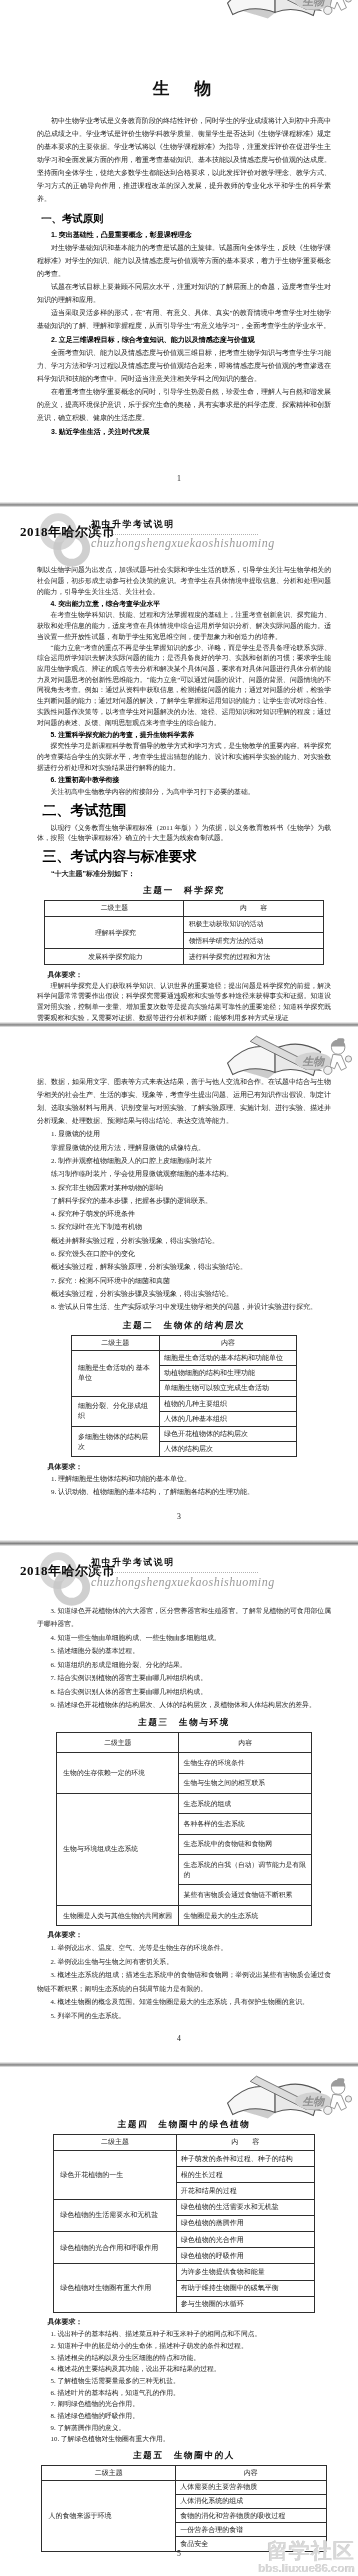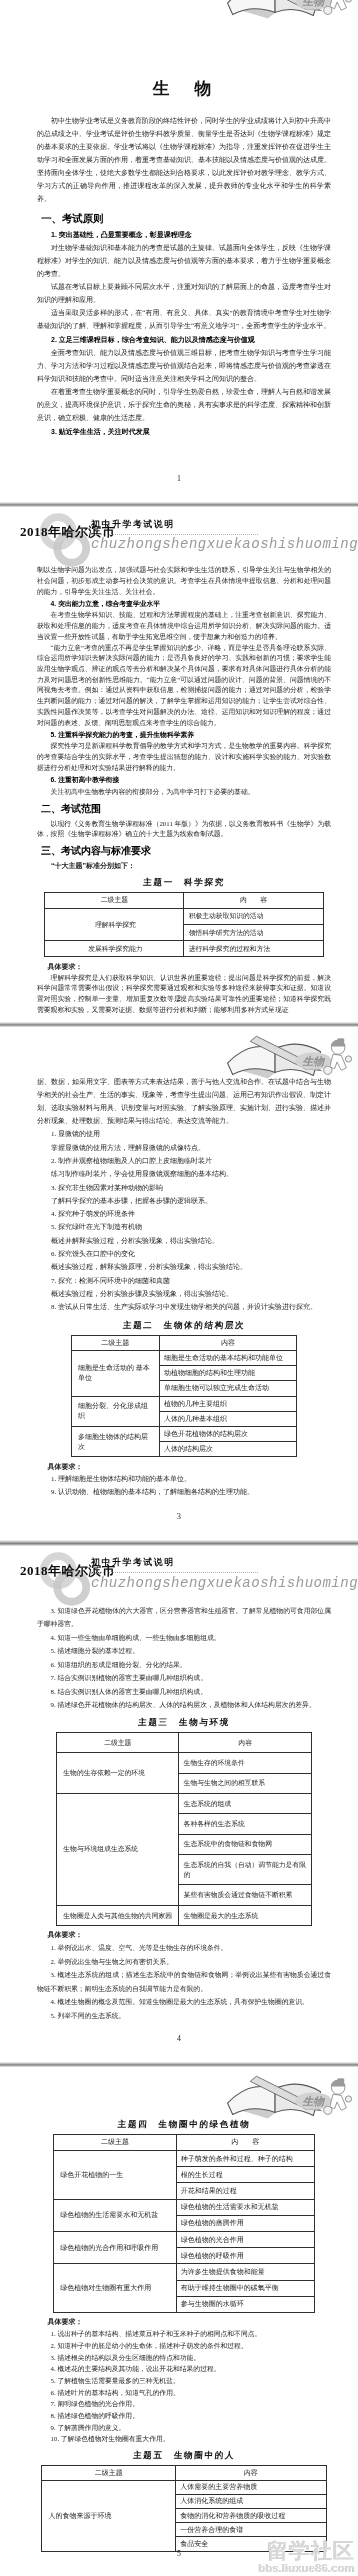--- a/index.html
+++ b/index.html
@@ -95,22 +95,22 @@
     font-family:Liberation Serif, serif;
     font-weight:900;font-size:13px;letter-spacing:0.5px;color:#0d0d0d;
   }
   .hdr-right{position:absolute;left:91px;top:10.4px;width:172px;}
   .hdr-title{
     font-family:Liberation Serif, serif;
     font-weight:700;font-size:8.9px;letter-spacing:1.6px;color:#111;
   }
   .hdr-dots{border-top:1px dotted #b3b3b3;margin:3.1px 0 1.6px;width:167px;height:0;}
   .hdr-pinyin{
-    font-style:italic;font-size:14px;letter-spacing:0.5px;color:#9a9a9a;
-    font-family:Liberation Mono, monospace;
+    font-style:italic;font-size:12px;letter-spacing:0.5px;color:#9a9a9a;
+    font-family:Liberation Serif, serif;
   }
 
   
   .illus{position:absolute;right:2.1px;width:136px;height:61px;}
   #pg1 .illus{top:-30px;}
   #pg3 .illus,#pg5 .illus{top:3.1px;}
 
   
   .watermark{
     position:absolute;right:3.1px;bottom:3.1px;
@@ -118,21 +118,21 @@
     font-family:"Liberation Sans","DejaVu Sans",sans-serif;
     font-weight:900;color:#d8d8d8;
     text-shadow:0.5px 0.5px 0 #ffffff,-0.5px -0.5px 0 #c3c3c3;
     line-height:1.05;
   }
   .watermark .w1{font-size:21px;letter-spacing:1px;}
   .watermark .w2{font-size:11.5px;}
 
   
   .dense .para,.dense .para0,.dense .req-item{font-size:6.8px;line-height:10.7px;}
-  .dense .h2{font-size:10px;margin:4.2px 0 3.1px;}
+  .dense .h2{font-size:14px;margin:4.2px 0 3.1px;}
   .dense .h3{font-size:6.8px;margin:1.6px 0;}
   .dense .ptable{font-size:6.8px;}
   #pg4 .req-item{font-size:6.8px;line-height:13.5px;}
   #pg5 .req-item{font-size:6.8px;line-height:11.7px;}
   .item-line{font-size:7px;line-height:13.3px;text-align:justify;text-indent:2em;margin:0;} .mt28{margin-top:14.6px;} .mt95{margin-top:49px;} .mt100{margin-top:52px;}
 </style>
 </head>
 <body>
 
 <div class="doc">

